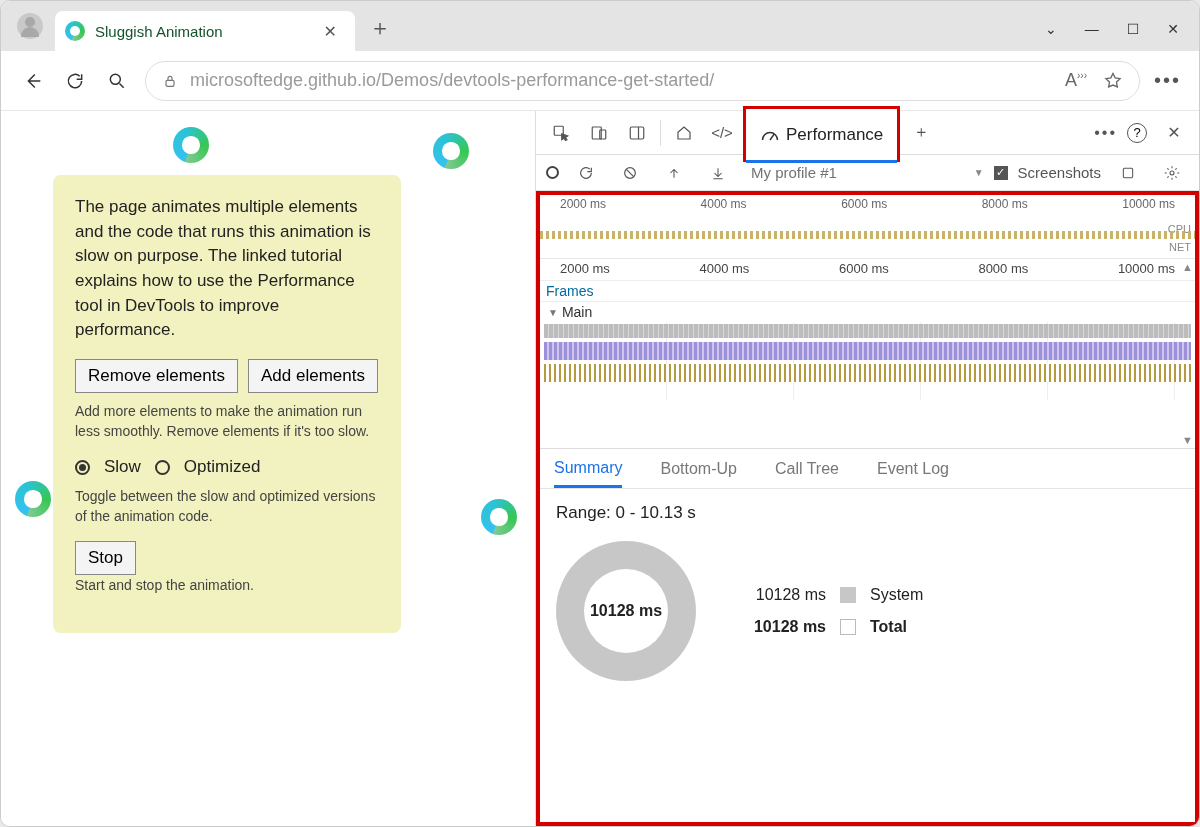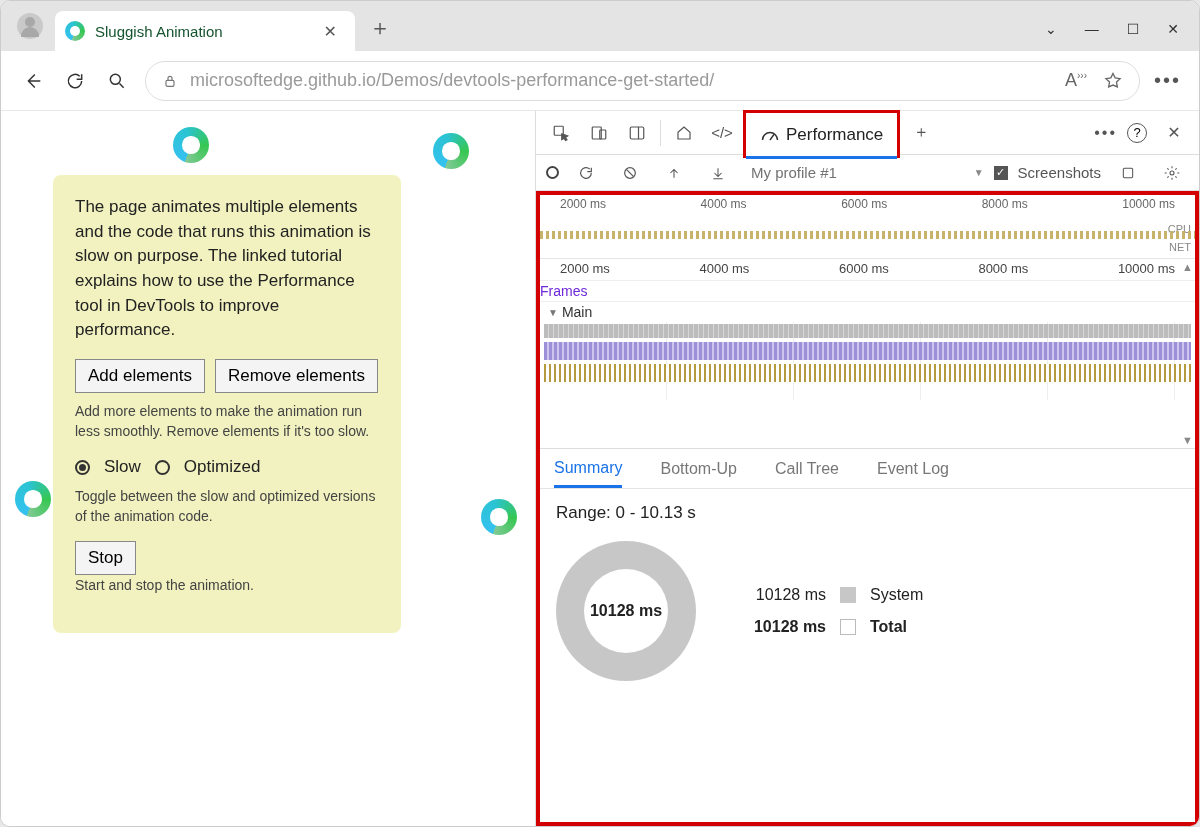--- a/index.html
+++ b/index.html
@@ -46,21 +46,21 @@
   .btnrow{display:flex;gap:10px;margin-bottom:8px;}
   .hint{font-size:14px;color:#444;margin:4px 0 14px;}
   .radios{display:flex;gap:14px;align-items:center;font-size:17px;margin-bottom:6px;}
   .radio{width:15px;height:15px;border:2px solid #333;border-radius:50%;display:inline-block;position:relative;}
   .radio.on::after{content:"";position:absolute;inset:2px;border-radius:50%;background:#333;}
 
   
   .dt-tabs{height:44px;border-bottom:1px solid #ddd;display:flex;align-items:center;padding:0 8px;gap:4px;}
   .dt-ic{width:34px;height:34px;display:flex;align-items:center;justify-content:center;color:#555;font-size:16px;cursor:pointer;}
   .dt-sep{width:1px;height:26px;background:#ddd;margin:0 2px;}
-  .perf-tab{display:flex;align-items:center;gap:6px;padding:0 14px;height:48px;border:3px solid #d40000;border-bottom:none;position:relative;top:1px;background:#fff;color:#222;font-size:17px;}
+  .perf-tab{display:flex;align-items:center;gap:6px;padding:0 14px;height:56px;border:3px solid #d40000;border-bottom:none;position:relative;top:1px;background:#fff;color:#222;font-size:17px;}
   .perf-tab::after{content:"";position:absolute;left:0;right:0;bottom:-1px;height:3px;background:#1a73e8;}
   .dt-right{margin-left:auto;display:flex;gap:10px;align-items:center;}
   .circle-q{width:20px;height:20px;border:1.5px solid #555;border-radius:50%;display:flex;align-items:center;justify-content:center;font-size:13px;}
 
   
   .dt-toolbar{height:36px;border-bottom:1px solid #e2e2e2;display:flex;align-items:center;gap:10px;padding:0 10px;font-size:15px;color:#555;}
   .rec-dot{width:13px;height:13px;border:2px solid #444;border-radius:50%;}
   .profname{color:#737373;margin-left:6px;}
   .chk{width:14px;height:14px;border:1.5px solid #555;display:inline-flex;align-items:center;justify-content:center;font-size:11px;color:#333;}
   .chk.on{background:#555;color:#fff;}
@@ -69,21 +69,21 @@
 
   
   .recwrap{border:4px solid #d40000; margin:0; flex:1; display:flex; flex-direction:column; overflow:hidden;}
   .overview{height:64px;border-bottom:1px solid #e6e6e6;position:relative;background:#fff;}
   .ticks{position:absolute;top:2px;left:0;right:0;display:flex;justify-content:space-between;padding:0 20px;font-size:12px;color:#666;}
   .ticks.lower{top:auto;bottom:auto;position:relative;height:22px;display:flex;justify-content:space-between;padding:2px 20px 0;font-size:13px;color:#444;border-bottom:1px solid #eee;}
   .ov-lbl{position:absolute;right:4px;font-size:11px;color:#888;}
   .ov-cpu{top:28px;} .ov-net{top:46px;}
   .ov-wave{position:absolute;left:0;right:0;top:36px;height:8px;background:repeating-linear-gradient(90deg,#c9b26a 0 3px,transparent 3px 6px);}
 
-  .labelrow{font-size:14px;color:#6d28d9;padding:2px 0;border-bottom:1px solid #eee;}
+  .labelrow{font-size:14px;color:#0369a1;padding:2px 6px;border-bottom:1px solid #eee;}
   .mainrow{font-size:14px;color:#333;padding:2px 8px;display:flex;align-items:center;gap:4px;}
   .flame{height:78px;position:relative;padding:0 4px;}
   .flame .band{position:absolute;left:4px;right:4px;}
   .b1{top:2px;height:14px;background:repeating-linear-gradient(90deg,#bcbcbc 0 4px,#d8d8d8 4px 5px);}
   .b2{top:20px;height:18px;background:repeating-linear-gradient(90deg,#9d8fd8 0 3px,#cfc6f0 3px 5px);}
   .b3{top:42px;height:18px;background:repeating-linear-gradient(90deg,#b59a3f 0 2px,#fff 2px 5px);}
   .gridcols{position:absolute;inset:0;background:repeating-linear-gradient(90deg,transparent 0 126px,#eee 126px 127px);pointer-events:none;}
   .flame-area{position:relative;flex:0 0 190px;border-bottom:1px solid #ddd;}
   .scroll-tri{position:absolute;right:2px;font-size:11px;color:#888;cursor:pointer;}
   .st-up{top:2px;} .st-dn{bottom:2px;}
@@ -172,22 +172,22 @@
 
     <div class="page">
       <span class="floating-logo fl1"></span>
       <span class="floating-logo fl2"></span>
       <span class="floating-logo fl3"></span>
       <span class="floating-logo fl4"></span>
 
       <div class="demo-box">
         <p>The page animates multiple elements and the code that runs this animation is slow on purpose. The linked tutorial explains how to use the Performance tool in DevTools to improve performance.</p>
         <div class="btnrow">
+          <button class="btn">Remove elements</button>
           <button class="btn">Add elements</button>
-          <button class="btn">Remove elements</button>
         </div>
         <div class="hint">Add more elements to make the animation run less smoothly. Remove elements if it's too slow.</div>
         <div class="radios">
           <span class="radio on"></span>
             <span>Slow</span>
           <span class="radio"></span>
             <span>Optimized</span>
         </div>
         <div class="hint">Toggle between the slow and optimized versions of the animation code.</div>
         <button class="btn">Stop</button>

